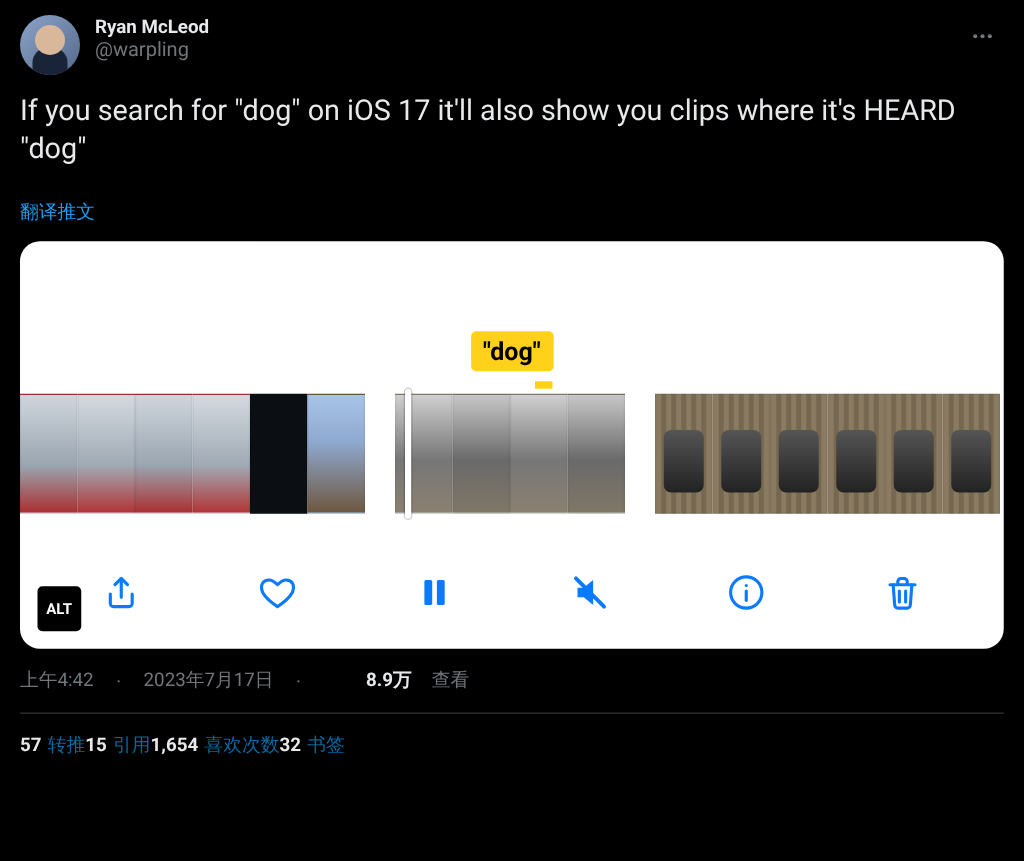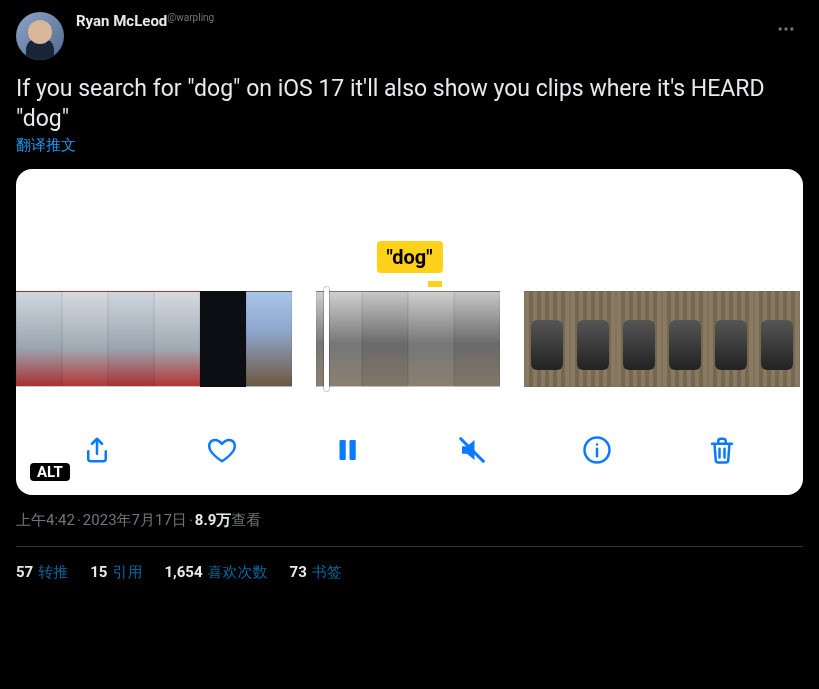--- a/index.html
+++ b/index.html
@@ -36,43 +36,43 @@
     background:#d9b79a;
   }
   .avatar::before{
     content:"";
     position:absolute;
     left:10px;top:26px;
     width:28px;height:28px;
     border-radius:12px 12px 0 0;
     background:#1a2438;
   }
-  .author-block { display:flex; }
+  .author-block { display:flex; flex-direction:column; }
   .display-name { font-weight:700; font-size:15px; color:#e7e9ea; }
-  .handle { font-size:10px; color:#71767b; }
+  .handle { font-size:16px; color:#71767b; }
   .more-btn {
     position:absolute; right:0; top:0;
     width:34px;height:34px;
     display:flex;align-items:center;justify-content:center;
     border-radius:50%;
     color:#71767b;
     cursor:pointer;
   }
   .more-btn svg{width:20px;height:20px;fill:currentColor;}
   .tweet-text {
     font-size:23px;
     line-height:30px;
     color:#e7e9ea;
     margin-top:14px;
     font-weight:400;
   }
   .translate-link{
     color:#1d9bf0;
     font-size:15px;
-    margin-top:2px;
+    margin-top:26px;
     cursor:pointer;
   }
 
   .media-card{
     margin-top:14px;
     background:#fff;
     border-radius:16px;
     overflow:hidden;
     position:relative;
     height:326px;
@@ -145,45 +145,44 @@
     cursor:pointer;
   }
   .tool svg{width:30px;height:30px;stroke:currentColor;fill:none;stroke-width:2;}
 
   .alt-badge{
     position:absolute;
     left:14px;bottom:14px;
     background:#000;
     color:#fff;
     font-weight:700;
-    font-size:15px;
-    padding:0 7px;
+    font-size:12px;
+    padding:11px 7px;
     border-radius:4px;
   }
 
   .meta-row{
     display:flex;
     align-items:center;
     color:#71767b;
     font-size:15px;
     margin-top:16px;
-    gap:0;
-  }
-  .meta-row .views-num{ color:#e7e9ea; font-weight:700; }
+    gap:16px;
+  }
+  .meta-row .views-num{ color:#e7e9ea; font-weight:700;margin-left:34px; }
   .sep{ margin:0 2px; }
 
   .divider{
     height:1px;
     background:#2f3336;
     margin-top:16px;
   }
 
   .stats-row{
     display:flex;
-    gap:22px;
     margin-top:16px;
     font-size:15px;
   }
   .stat{ display:flex; gap:5px; cursor:pointer; }
   .stat .num{ color:#e7e9ea; font-weight:700; }
   .stat .lbl{ color:#0369a1; }
 </style>
 </head>
 <body>
 
@@ -293,16 +292,16 @@
   </div>
   <div class="stat">
     <span class="num">15</span>
     <span class="lbl">引用</span>
   </div>
   <div class="stat">
     <span class="num">1,654</span>
     <span class="lbl">喜欢次数</span>
   </div>
   <div class="stat">
-    <span class="num">73</span>
+    <span class="num">32</span>
     <span class="lbl">书签</span>
   </div>
 </div>
 
 </body></html>

